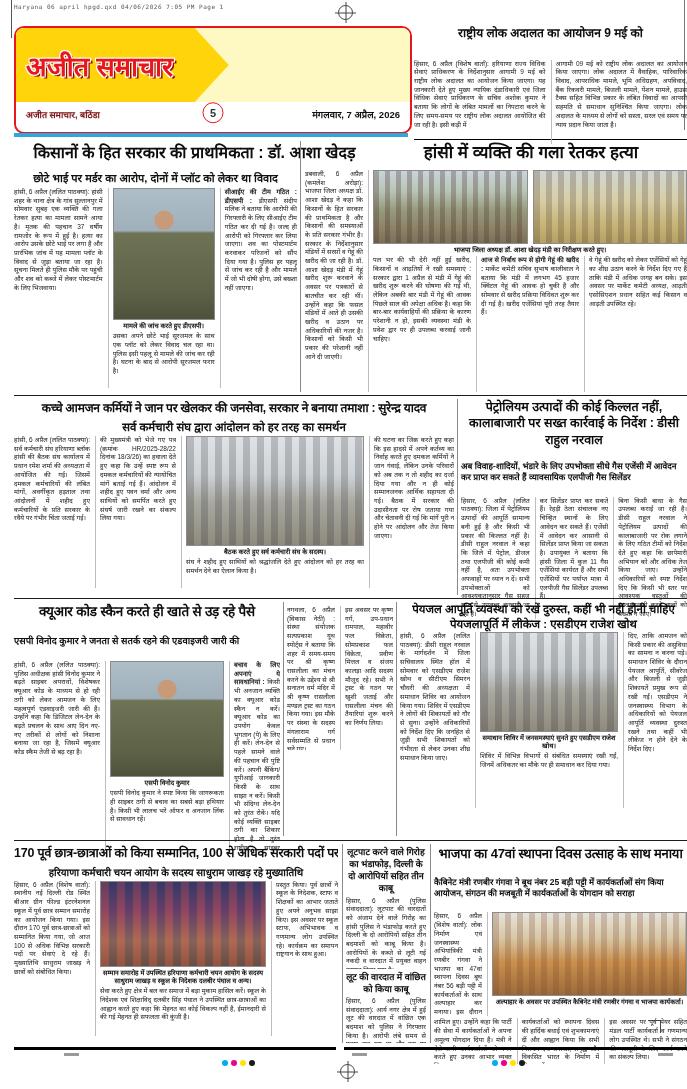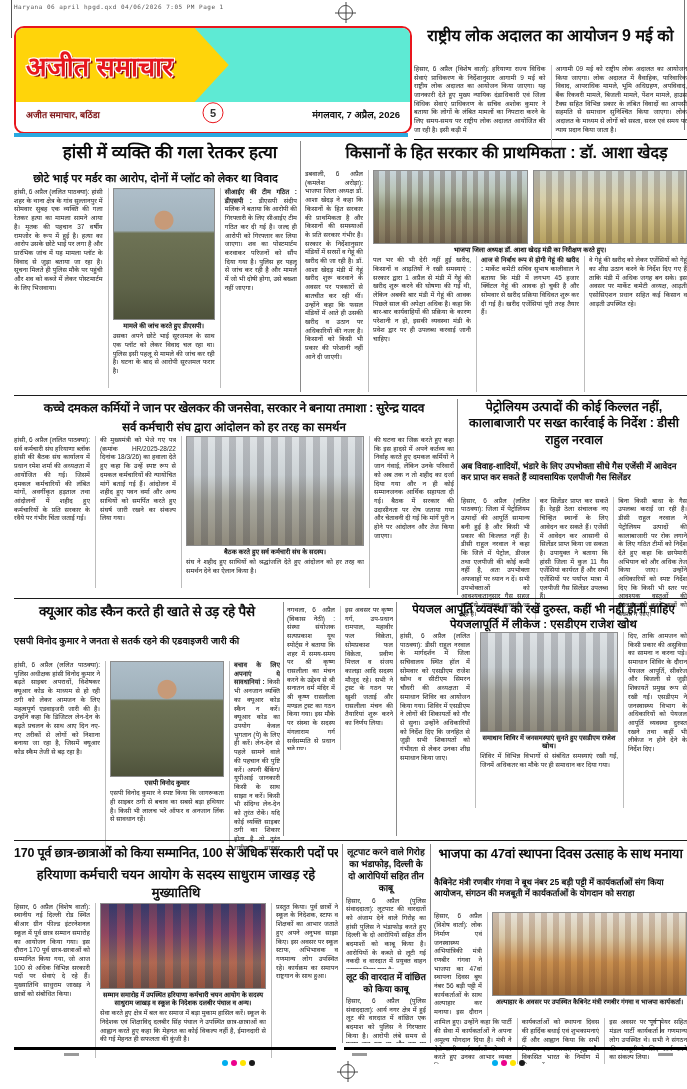--- a/index.html
+++ b/index.html
@@ -13,36 +13,36 @@
   .crosshair::after{content:'';position:absolute;top:50%;left:-4px;right:-4px;height:1px;background:#444;transform:translateY(-50%);}
   .corner{position:absolute;width:12px;height:12px;border-top:1px solid #444;border-right:1px solid #444;}
   .hrule{position:absolute;height:1px;background:#1c1c1c;}
   .vrule{position:absolute;width:1px;background:#8a8a8a;}
   .black-bar{position:absolute;height:3px;background:#000;}
   .dot{display:inline-block;width:6px;height:6px;border-radius:50%;margin-right:3px;}
   .d-c{background:#00aeef;} .d-m{background:#ec008c;} .d-y{background:#ffe400;} .d-k{background:#1a1a1a;}
   .dash{position:absolute;width:15px;height:3px;background:#9a9a9a;}
   
   .masthead{border:2px solid #e8171d;border-radius:10px;overflow:hidden;background:#fff;}
-  .mh-band{position:relative;height:74px;background:#5eead4;}
+  .mh-band{position:relative;height:74px;background:#fef9c3;}
   .mh-yellow{position:absolute;left:0;top:0;bottom:0;width:54%;background:#ffd40a;
              clip-path:polygon(0 0,84% 0,100% 50%,84% 100%,0 100%);}
   .mh-brand{position:absolute;left:10px;top:50%;transform:translateY(-50%);font-size:27px;font-weight:800;color:#e8171d;
             text-shadow:-1px -1px 0 #fff,1px -1px 0 #fff,-1px 1px 0 #fff,1px 1px 0 #fff,2.5px 2.5px 0 #8d0d0d;}
   .mh-city{position:absolute;right:6px;top:47%;transform:translateY(-50%);width:44%;text-align:center;
            font-size:42px;font-weight:900;color:#000;
            text-shadow:-1.5px 0 #fff,1.5px 0 #fff,0 -1.5px #fff,0 1.5px #fff;}
   .mh-strip{position:relative;height:24px;display:flex;align-items:center;justify-content:space-between;padding:0 10px;background:#fff;}
   .mh-edition{font-size:9px;font-weight:700;color:#7c1113;}
   .mh-badge{position:absolute;left:50%;top:50%;transform:translate(-50%,-56%);width:19px;height:19px;border:1.6px solid #e8171d;
             border-radius:50%;display:flex;align-items:center;justify-content:center;font-size:11px;font-weight:700;color:#333;background:#fff;}
   .mh-date{font-size:9.5px;font-weight:700;color:#111;}
   .blue-rule{position:absolute;height:4px;background:#2aa9e0;}
   
-  .h-lok{font-size:16px;font-weight:800;text-align:center;line-height:1.3;color:#0d0d0d;margin-bottom:18px;white-space:nowrap;overflow:hidden;}
+  .h-lok{font-size:12px;font-weight:800;text-align:center;line-height:1.3;color:#0d0d0d;margin-bottom:18px;white-space:nowrap;overflow:hidden;}
   .lead-h{font-size:17px;font-weight:800;text-align:center;color:#0d0d0d;white-space:nowrap;overflow:hidden;line-height:1.45;}
   .h2{font-size:12px;font-weight:800;text-align:center;color:#0d0d0d;white-space:nowrap;overflow:hidden;letter-spacing:-.2px;line-height:1.5;}
   .h2wrap{font-size:12.5px;font-weight:800;text-align:center;color:#0d0d0d;line-height:1.3;}
   .h3{font-size:14px;font-weight:800;text-align:center;color:#0d0d0d;line-height:1.45;}
   .h4{font-size:9px;font-weight:800;text-align:center;color:#0d0d0d;line-height:1.35;margin:2px 0;}
   .sub1{font-size:11px;font-weight:700;text-align:center;color:#111;}
   .sub2{font-size:11.5px;font-weight:700;text-align:center;color:#111;margin:2px 0;}
   .sub3{font-size:8.5px;font-weight:700;color:#111;line-height:1.35;margin:13px 0;}
   .col{font-size:6.5px;line-height:1.34;text-align:justify;color:#1b1b1b;overflow:hidden;}
   .col b{font-weight:800;}
@@ -90,22 +90,22 @@
 
   <div class="abs" style="left:414px;top:26px;width:273px;height:113px;border-bottom:1.5px solid #000;">
     <div class="h-lok">राष्ट्रीय लोक अदालत का आयोजन 9 मई को</div>
     <div class="row" style="height:84px;">
       <div class="col" style="flex:1;">हिसार, 6 अप्रैल (विशेष वार्ता): हरियाणा राज्य विधिक सेवाएं प्राधिकरण के निर्देशानुसार आगामी 9 मई को राष्ट्रीय लोक अदालत का आयोजन किया जाएगा। यह जानकारी देते हुए मुख्य न्यायिक दंडाधिकारी एवं जिला विधिक सेवाएं प्राधिकरण के सचिव अशोक कुमार ने बताया कि लोगों के लंबित मामलों का निपटारा करने के लिए समय-समय पर राष्ट्रीय लोक अदालत आयोजित की जा रही है। इसी कड़ी में</div>
       <div class="col" style="flex:1;">आगामी 09 मई को राष्ट्रीय लोक अदालत का आयोजन किया जाएगा। लोक अदालत में वैवाहिक, पारिवारिक विवाद, आपराधिक मामले, भूमि अधिग्रहण, अपविवाद, बैंक रिकवरी मामले, बिजली मामले, पेंशन मामले, हाउस टैक्स सहित विभिन्न प्रकार के लंबित विवादों का आपसी सहमति से समाधान सुनिश्चित किया जाएगा। लोक अदालत के माध्यम से लोगों को सस्ता, सरल एवं समय पर न्याय प्रदान किया जाता है।</div>
     </div>
   </div>
 
   <div class="abs" style="left:14px;top:141px;width:673px;height:26px;display:flex;">
+    <div class="lead-h" style="flex:1;font-size:16px;">किसानों के हित सरकार की प्राथमिकता : डॉ. आशा खेदड़</div>
     <div class="lead-h" style="width:312px;">हांसी में व्यक्ति की गला रेतकर हत्या</div>
-    <div class="lead-h" style="flex:1;font-size:16px;">किसानों के हित सरकार की प्राथमिकता : डॉ. आशा खेदड़</div>
   </div>
 
   <div class="abs" style="left:14px;top:170px;width:283px;height:222px;">
     <div class="sub1">छोटे भाई पर मर्डर का आरोप, दोनों में प्लॉट को लेकर था विवाद</div>
     <div class="row" style="margin-top:3px;height:200px;">
       <div class="col" style="width:92px;">हांसी, 6 अप्रैल (ललित पाठक्या): हांसी शहर के थाना क्षेत्र के गांव सुल्तानपुर में सोमवार सुबह एक व्यक्ति की गला रेतकर हत्या का मामला सामने आया है। मृतक की पहचान 37 वर्षीय रामजोर के रूप में हुई है। हत्या का आरोप उसके छोटे भाई पर लगा है और प्रारंभिक जांच में यह मामला प्लॉट के विवाद से जुड़ा बताया जा रहा है। सूचना मिलते ही पुलिस मौके पर पहुंची और शव को कब्जे में लेकर पोस्टमार्टम के लिए भिजवाया।</div>
       <div class="mid" style="width:106px;">
         <div class="photo ph-portrait" style="height:130px;"></div>
         <div class="caption">मामले की जांच करते हुए डीएसपी।</div>
         <div class="col" style="flex:1;">उसका अपने छोटे भाई सूरजमल के साथ एक प्लॉट को लेकर विवाद चल रहा था। पुलिस इसी पहलू से मामले की जांच कर रही है। घटना के बाद से आरोपी सूरजमल फरार है।</div>
@@ -136,21 +136,21 @@
           </div>
           <div class="col" style="flex:1;">वे गेहूं की खरीद को लेकर एजेंसियों को गेहूं का शीघ्र उठान करने के निर्देश दिए गए हैं ताकि मंडी में अधिक जगह बन सके। इस अवसर पर मार्केट कमेटी अध्यक्ष, आढ़ती एसोसिएशन प्रधान सहित कई किसान व आढ़ती उपस्थित रहे।</div>
         </div>
       </div>
     </div>
   </div>
 
   <div class="hrule" style="left:14px;top:395px;width:673px;"></div>
 
   <div class="abs" style="left:14px;top:399px;width:440px;height:196px;">
-    <div class="h2">कच्चे दमकल कर्मियों ने जान पर खेलकर की जनसेवा, सरकार ने बनाया तमाशा : सुरेन्द्र यादव</div>
+    <div class="h2">कच्चे आमजन कर्मियों ने जान पर खेलकर की जनसेवा, सरकार ने बनाया तमाशा : सुरेन्द्र यादव</div>
     <div class="sub2">सर्व कर्मचारी संघ द्वारा आंदोलन को हर तरह का समर्थन</div>
     <div class="row" style="height:152px;">
       <div class="col" style="width:76px;">हांसी, 6 अप्रैल (ललित पाठक्या): सर्व कर्मचारी संघ हरियाणा ब्लॉक हांसी की बैठक संघ कार्यालय में प्रधान रमेश शर्मा की अध्यक्षता में आयोजित की गई। जिसमें दमकल कर्मचारियों की लंबित मांगों, अवर्गीकृत हड़ताल तथा आंदोलनों में शहीद हुए कर्मचारियों के प्रति सरकार के रवैये पर गंभीर चिंता जताई गई।</div>
       <div class="col" style="width:76px;">की मुख्यमंत्री को भेजे गए पत्र (क्रमांक HR/2025-28/22 दिनांक 18/3/26) का हवाला देते हुए कहा कि उन्हें स्पष्ट रूप से दमकल कर्मचारियों की न्यायोचित मांगें बताई गई हैं। आंदोलन में शहीद हुए पवन वर्मा और अन्य साथियों को समर्पित करते हुए संघर्ष जारी रखने का संकल्प लिया गया।</div>
       <div class="mid" style="width:178px;">
         <div class="photo ph-meeting" style="height:108px;"></div>
         <div class="caption">बैठक करते हुए सर्व कर्मचारी संघ के सदस्य।</div>
         <div class="col" style="flex:1;">संघ ने शहीद हुए साथियों को श्रद्धांजलि देते हुए आंदोलन को हर तरह का समर्थन देने का ऐलान किया है।</div>
       </div>
       <div class="col" style="flex:1;">की घटना का जिक्र करते हुए कहा कि इस हादसे में अपने कर्तव्य का निर्वाह करते हुए दमकल कर्मियों ने जान गंवाई, लेकिन उनके परिवारों को अब तक न तो शहीद का दर्जा दिया गया और न ही कोई सम्मानजनक आर्थिक सहायता दी गई। बैठक में सरकार की उदासीनता पर रोष जताया गया और चेतावनी दी गई कि मांगें पूरी न होने पर आंदोलन और तेज किया जाएगा।</div>
@@ -209,21 +209,21 @@
         <div class="col" style="flex:1;">शिविर में विभिन्न विभागों से संबंधित समस्याएं रखी गईं, जिनमें अधिकतर का मौके पर ही समाधान कर दिया गया।</div>
       </div>
       <div class="col" style="flex:1;">दिए, ताकि आमजन को किसी प्रकार की असुविधा का सामना न करना पड़े। समाधान शिविर के दौरान पेयजल आपूर्ति, सीवरेज और बिजली से जुड़ी शिकायतें प्रमुख रूप से रखी गईं। एसडीएम ने जनस्वास्थ्य विभाग के अधिकारियों को पेयजल आपूर्ति व्यवस्था दुरुस्त रखने तथा कहीं भी लीकेज न होने देने के निर्देश दिए।</div>
     </div>
   </div>
 
   <div class="hrule" style="left:14px;top:840px;width:673px;"></div>
 
   <div class="abs" style="left:14px;top:844px;width:324px;height:199px;">
     <div class="h2" style="font-size:12.5px;">170 पूर्व छात्र-छात्राओं को किया सम्मानित, 100 से अधिक सरकारी पदों पर तैनात</div>
-    <div class="sub2" style="font-size:13px;text-align:center;">हरियाणा कर्मचारी चयन आयोग के सदस्य साधुराम जाखड़ रहे मुख्यातिथि</div>
+    <div class="sub2" style="font-size:10px;text-align:center;">हरियाणा कर्मचारी चयन आयोग के सदस्य साधुराम जाखड़ रहे मुख्यातिथि</div>
     <div class="row" style="height:155px;">
       <div class="col" style="width:76px;">हिसार, 6 अप्रैल (विशेष वार्ता): स्थानीय नई दिल्ली रोड स्थित बीआर ग्रीन फील्ड इंटरनेशनल स्कूल में पूर्व छात्र सम्मान समारोह का आयोजन किया गया। इस दौरान 170 पूर्व छात्र-छात्राओं को सम्मानित किया गया, जो आज 100 से अधिक विभिन्न सरकारी पदों पर सेवाएं दे रहे हैं। मुख्यातिथि साधुराम जाखड़ ने छात्रों को संबोधित किया।</div>
       <div class="mid" style="width:166px;">
         <div class="photo ph-stage" style="height:84px;"></div>
         <div class="caption">सम्मान समारोह में उपस्थित हरियाणा कर्मचारी चयन आयोग के सदस्य साधुराम जाखड़ व स्कूल के निदेशक दलबीर पंघाल व अन्य।</div>
         <div class="col" style="flex:1;">सेवा करते हुए क्षेत्र में बल कर समाज में बड़ा मुकाम हासिल करें। स्कूल के निदेशक एवं शिक्षाविद् दलबीर सिंह पंघाल ने उपस्थित छात्र-छात्राओं का आह्वान करते हुए कहा कि मेहनत का कोई विकल्प नहीं है, ईमानदारी से की गई मेहनत ही सफलता की कुंजी है।</div>
       </div>
       <div class="col" style="flex:1;">प्रस्तुत किया। पूर्व छात्रों ने स्कूल के निदेशक, स्टाफ व शिक्षकों का आभार जताते हुए अपने अनुभव साझा किए। इस अवसर पर स्कूल स्टाफ, अभिभावक व गणमान्य लोग उपस्थित रहे। कार्यक्रम का समापन राष्ट्रगान के साथ हुआ।</div>
     </div>
   </div>

